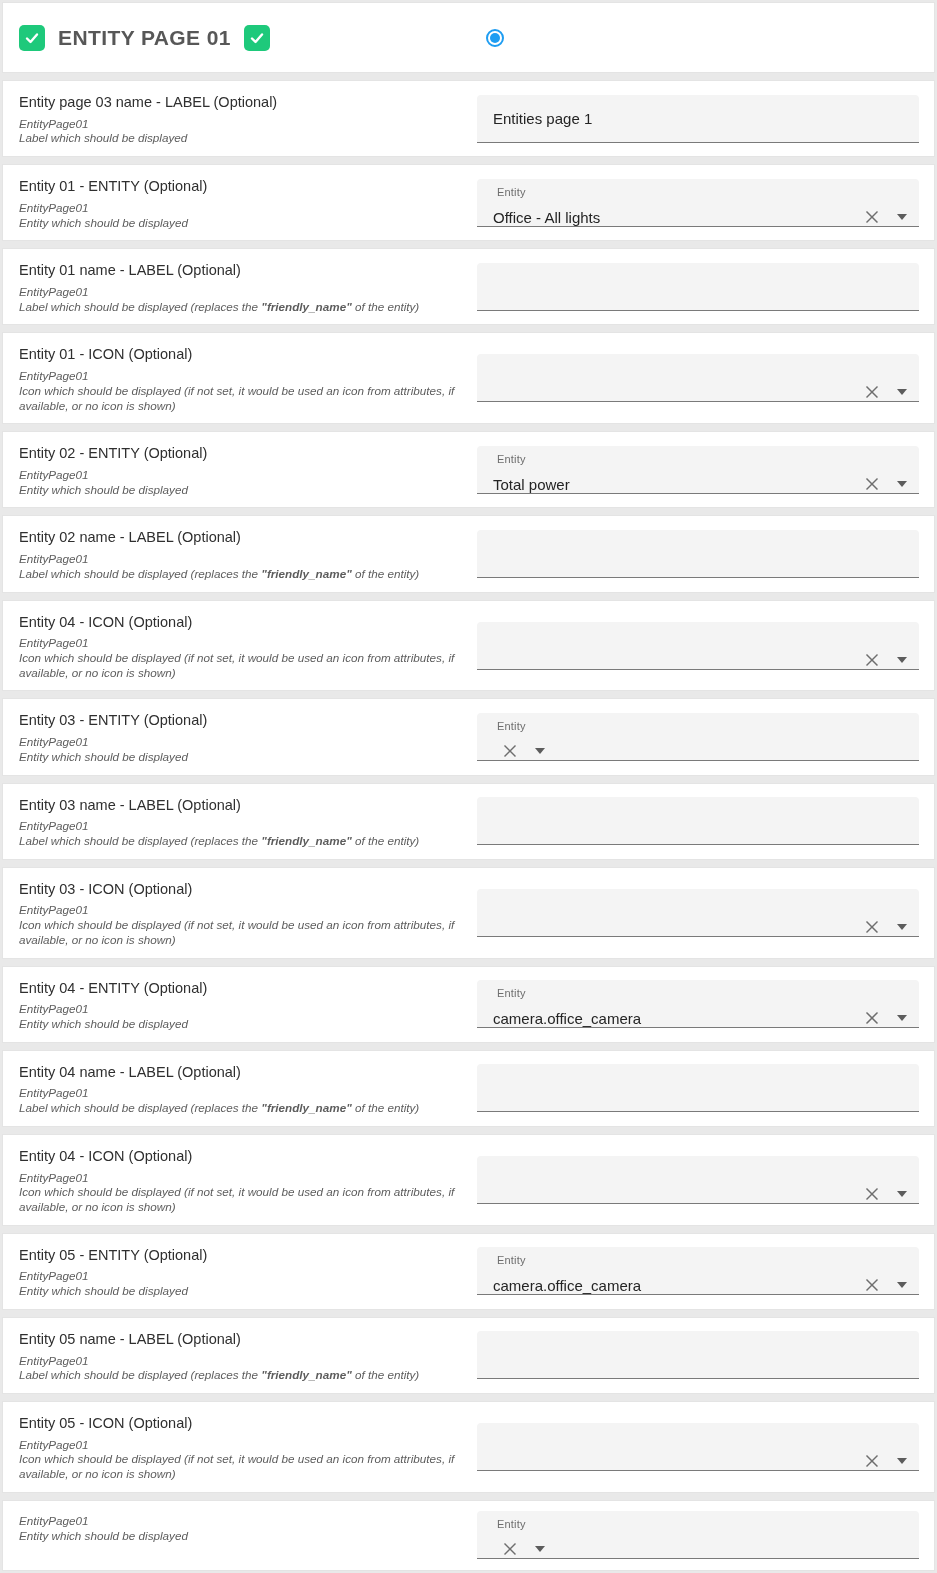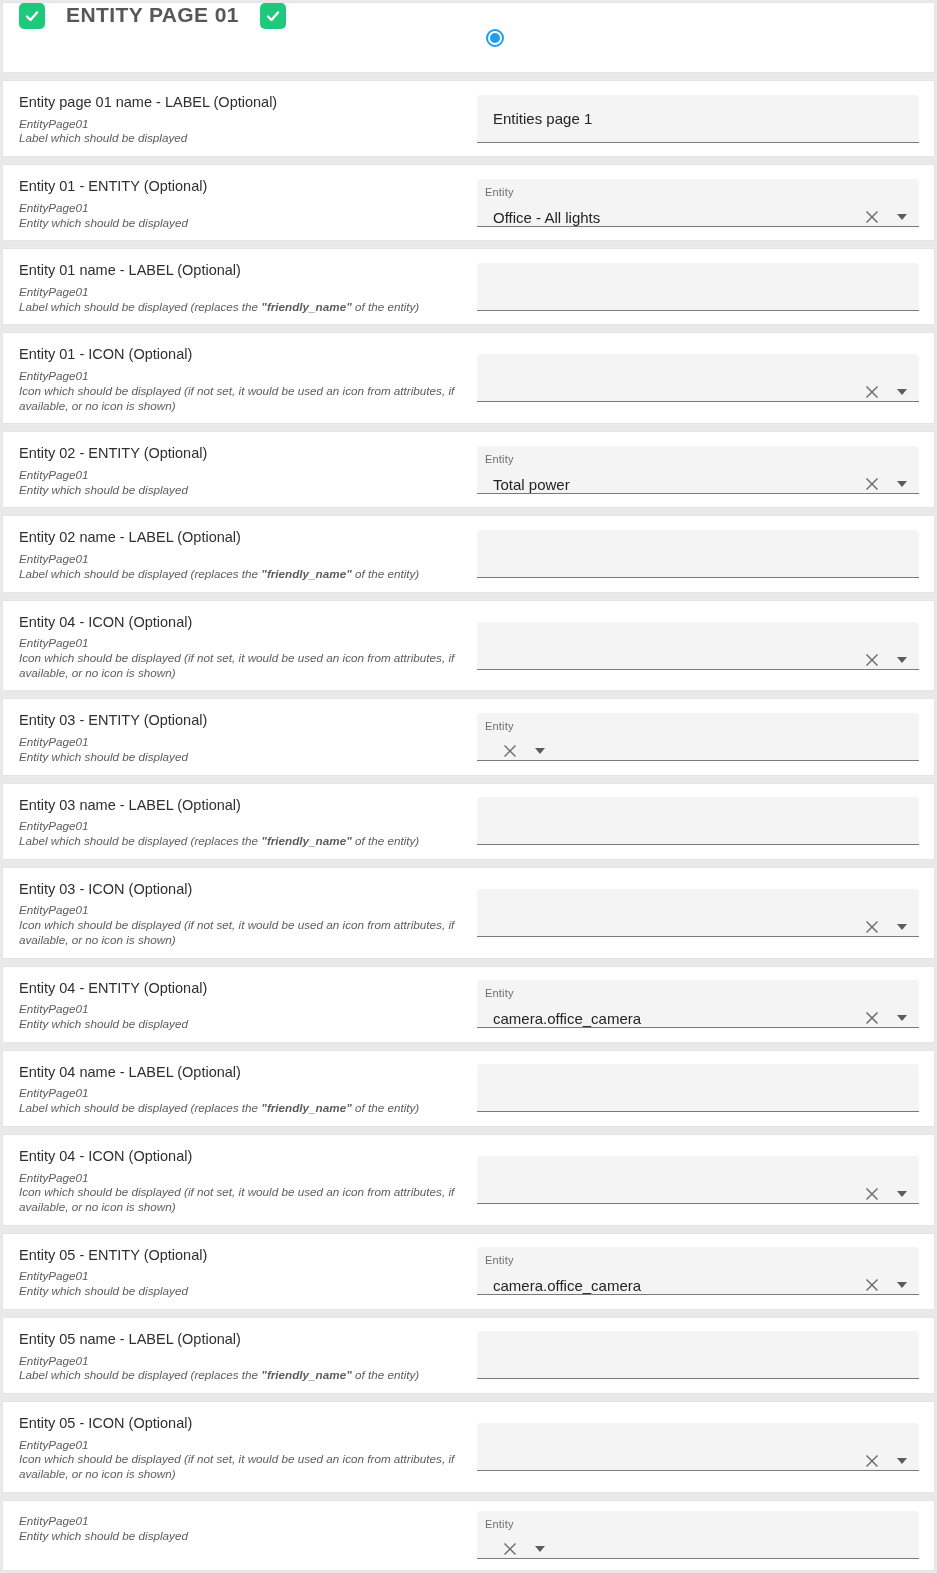--- a/index.html
+++ b/index.html
@@ -23,22 +23,22 @@
   }
   .page{padding:2px 2px 0 2px;}
   .card{
     background:var(--card-bg);
     border:1px solid var(--card-border);
     margin-bottom:7px;
   }
   
   .header{
     height:71px;
-    display:flex;align-items:flex-start;
-    padding:0 16px;position:relative;gap:8px;
+    display:flex;align-items:center;
+    padding:0 16px;position:relative;
   }
   .checkbox{
     width:26px;height:26px;border-radius:5px;
     background:var(--green);
     display:flex;align-items:center;justify-content:center;
     cursor:pointer;flex:0 0 auto;
   }
   .checkbox svg{display:block;}
   .header-title{
     font-size:21px;font-weight:bold;color:#575757;
@@ -71,21 +71,21 @@
   .field{
     position:relative;width:100%;height:48px;
     background:var(--field-bg);
     border-radius:4px 4px 0 0;
     border-bottom:1px solid var(--field-border);
     display:flex;align-items:flex-end;
     padding:0 12px 0 16px;
     cursor:pointer;
   }
   .float-label{
-    position:absolute;top:7px;left:8px;
+    position:absolute;top:7px;left:20px;
     font-size:11px;color:#6d6d6d;letter-spacing:.2px;
   }
   .field.has-label .field-value{padding-top:13px;}
   .field-value{
     flex:1;font-size:15px;color:#242424;
     white-space:nowrap;overflow:hidden;
   }
   .text-input{
     flex:1;height:100%;
     background:transparent;border:none;outline:none;padding:0;
@@ -118,21 +118,21 @@
       </svg>
     </span>
     <span class="radio">
       <span class="radio-dot"></span>
     </span>
   </div>
 
   <div id="rows">
   <div class="card row">
     <div class="left">
-      <div class="row-title">Entity page 01 name - LABEL (Optional)</div>
+      <div class="row-title">Entity page 03 name - LABEL (Optional)</div>
       <div class="row-meta">
         <div class="row-subtitle">EntityPage01</div>
         <div class="row-desc"><span class="d-pre">Label which should be displayed</span><strong class="d-bold"></strong><span class="d-post"></span></div>
       </div>
     </div>
     <div class="right">
       <div class="field">
             <input class="text-input" type="text" value="Entities page 1" style="">
           </div>
     </div>

